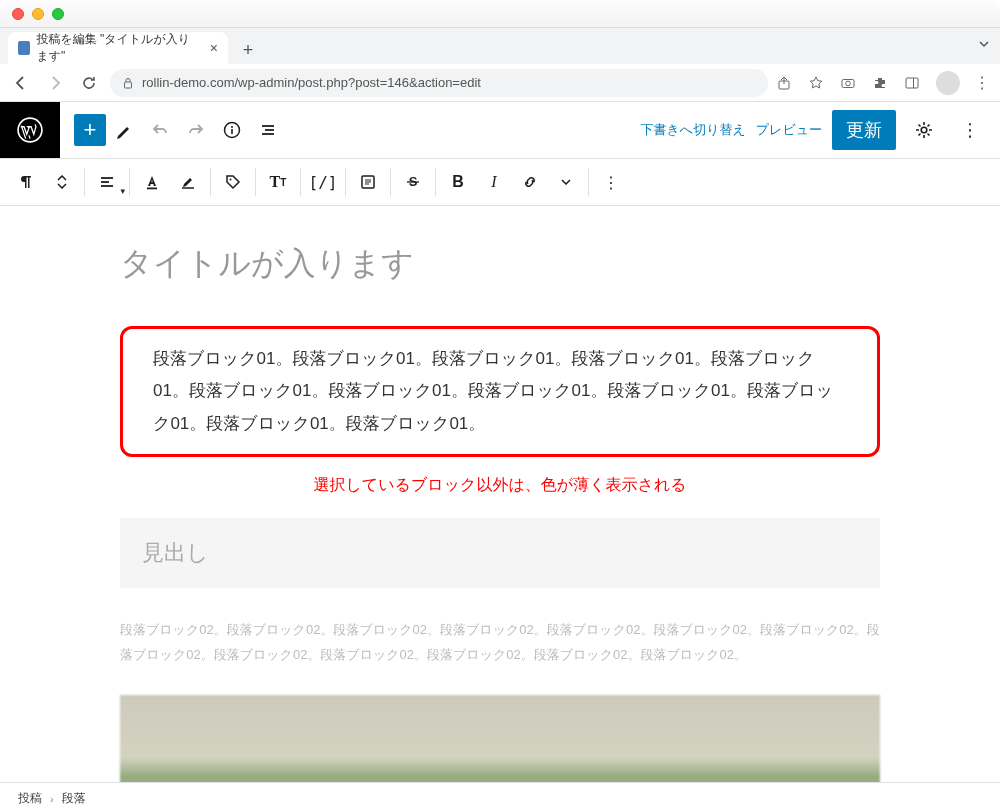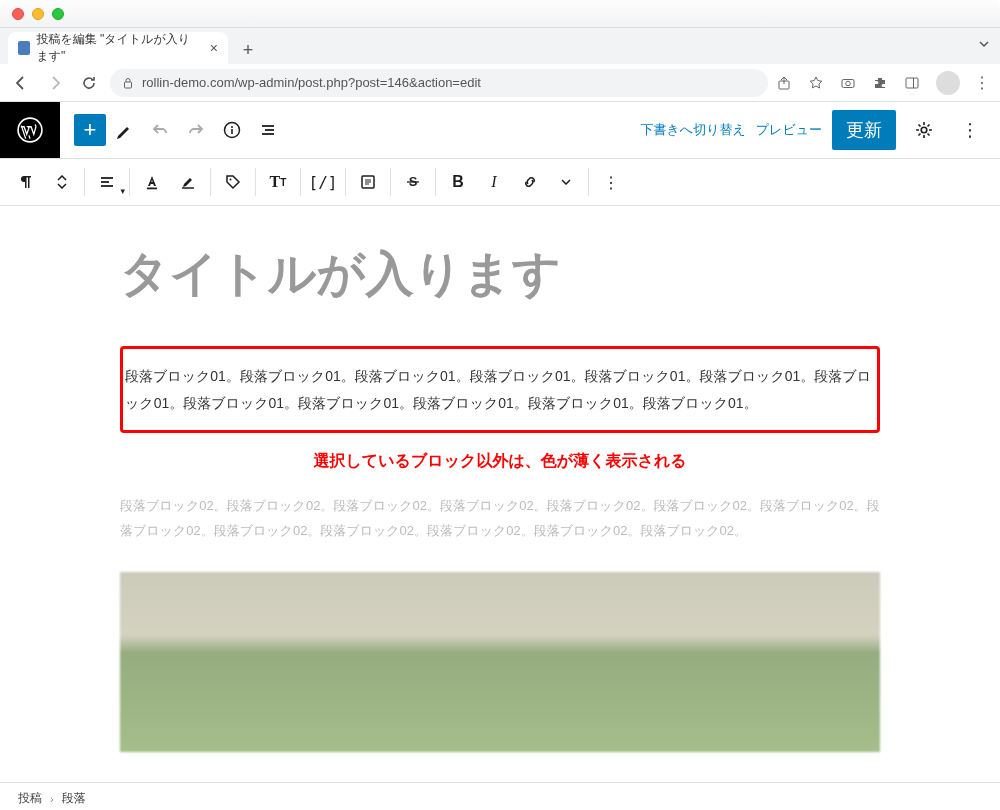--- a/index.html
+++ b/index.html
@@ -44,23 +44,23 @@
 
 .block-toolbar { height: 48px; border-top: 1px solid #e0e0e0; border-bottom: 1px solid #e0e0e0; display: flex; align-items: center; padding: 0 8px; }
 .tb-btn { width: 36px; height: 36px; display: flex; align-items: center; justify-content: center; color: #1e1e1e; font-size: 16px; position: relative; }
 .tb-sep { width: 1px; height: 28px; background: #e0e0e0; margin: 0 4px; }
 .tb-btn .chev { font-size: 9px; position: absolute; right: 0; bottom: 4px; }
 .tb-btn.small-chev { display: flex; flex-direction: column; font-size: 9px; line-height: 1; gap: 2px; }
 
 
 .editor { padding: 24px 0 0 0; height: calc(810px - 28px - 36px - 38px - 56px - 48px - 28px); overflow: hidden; }
 .content { width: 760px; margin: 0 auto; }
-.title { font-size: 48px; font-weight: 700; color: #999; margin: 12px 0 40px 0; }
-.selected-block { border: 3px solid #ff0000; border-radius: 4px; padding: 14px 2px; font-size: 14px; line-height: 1.9; color: #333; }
-.annotation { color: #ff0000; font-weight: 700; text-align: center; font-size: 16px; margin: 18px 0 22px 0; }
+.title { font-size: 32px; font-weight: 400; color: #999; margin: 12px 0 40px 0; }
+.selected-block { border: 3px solid #ff0000; border-radius: 12px; padding: 14px 30px; font-size: 17px; line-height: 1.9; color: #333; }
+.annotation { color: #ff0000; font-weight: 400; text-align: center; font-size: 16px; margin: 18px 0 22px 0; }
 .heading-dim { background: #f5f5f5; color: #aaa; font-size: 22px; font-weight: 500; padding: 20px 22px; margin-bottom: 30px; }
 .para-dim { font-size: 13px; line-height: 1.9; color: #bbb; margin-bottom: 28px; }
 .image-block { width: 100%; height: 180px; background: linear-gradient(to bottom, #b8b5a0 0%, #c2c0a5 35%, #6a8a4a 45%, #7fa35a 100%); filter: blur(1px); opacity: 0.7; }
 
 
 .breadcrumb { height: 32px; border-top: 1px solid #e0e0e0; display: flex; align-items: center; padding: 0 18px; font-size: 12px; color: #444; gap: 8px; background: #fff; }
 .breadcrumb .sep { color: #888; font-size: 11px; }
 
 svg { display: block; }
 </style>
@@ -275,20 +275,21 @@
   </div>
   <div class="tb-sep"></div>
   <div class="tb-btn">⋮</div>
 </div>
 
 <div class="editor">
   <div class="content">
     <h1 class="title">タイトルが入ります</h1>
     <div class="selected-block">段落ブロック01。段落ブロック01。段落ブロック01。段落ブロック01。段落ブロック01。段落ブロック01。段落ブロック01。段落ブロック01。段落ブロック01。段落ブロック01。段落ブロック01。段落ブロック01。</div>
     <div class="annotation">選択しているブロック以外は、色が薄く表示される</div>
+    <div class="heading-dim">見出し</div>
     <div class="para-dim">段落ブロック02。段落ブロック02。段落ブロック02。段落ブロック02。段落ブロック02。段落ブロック02。段落ブロック02。段落ブロック02。段落ブロック02。段落ブロック02。段落ブロック02。段落ブロック02。段落ブロック02。</div>
     <div class="image-block"></div>
   </div>
 </div>
 
 <div class="breadcrumb">
   <span>投稿</span>
   <span class="sep">›</span>
   <span>段落</span>
 </div>

